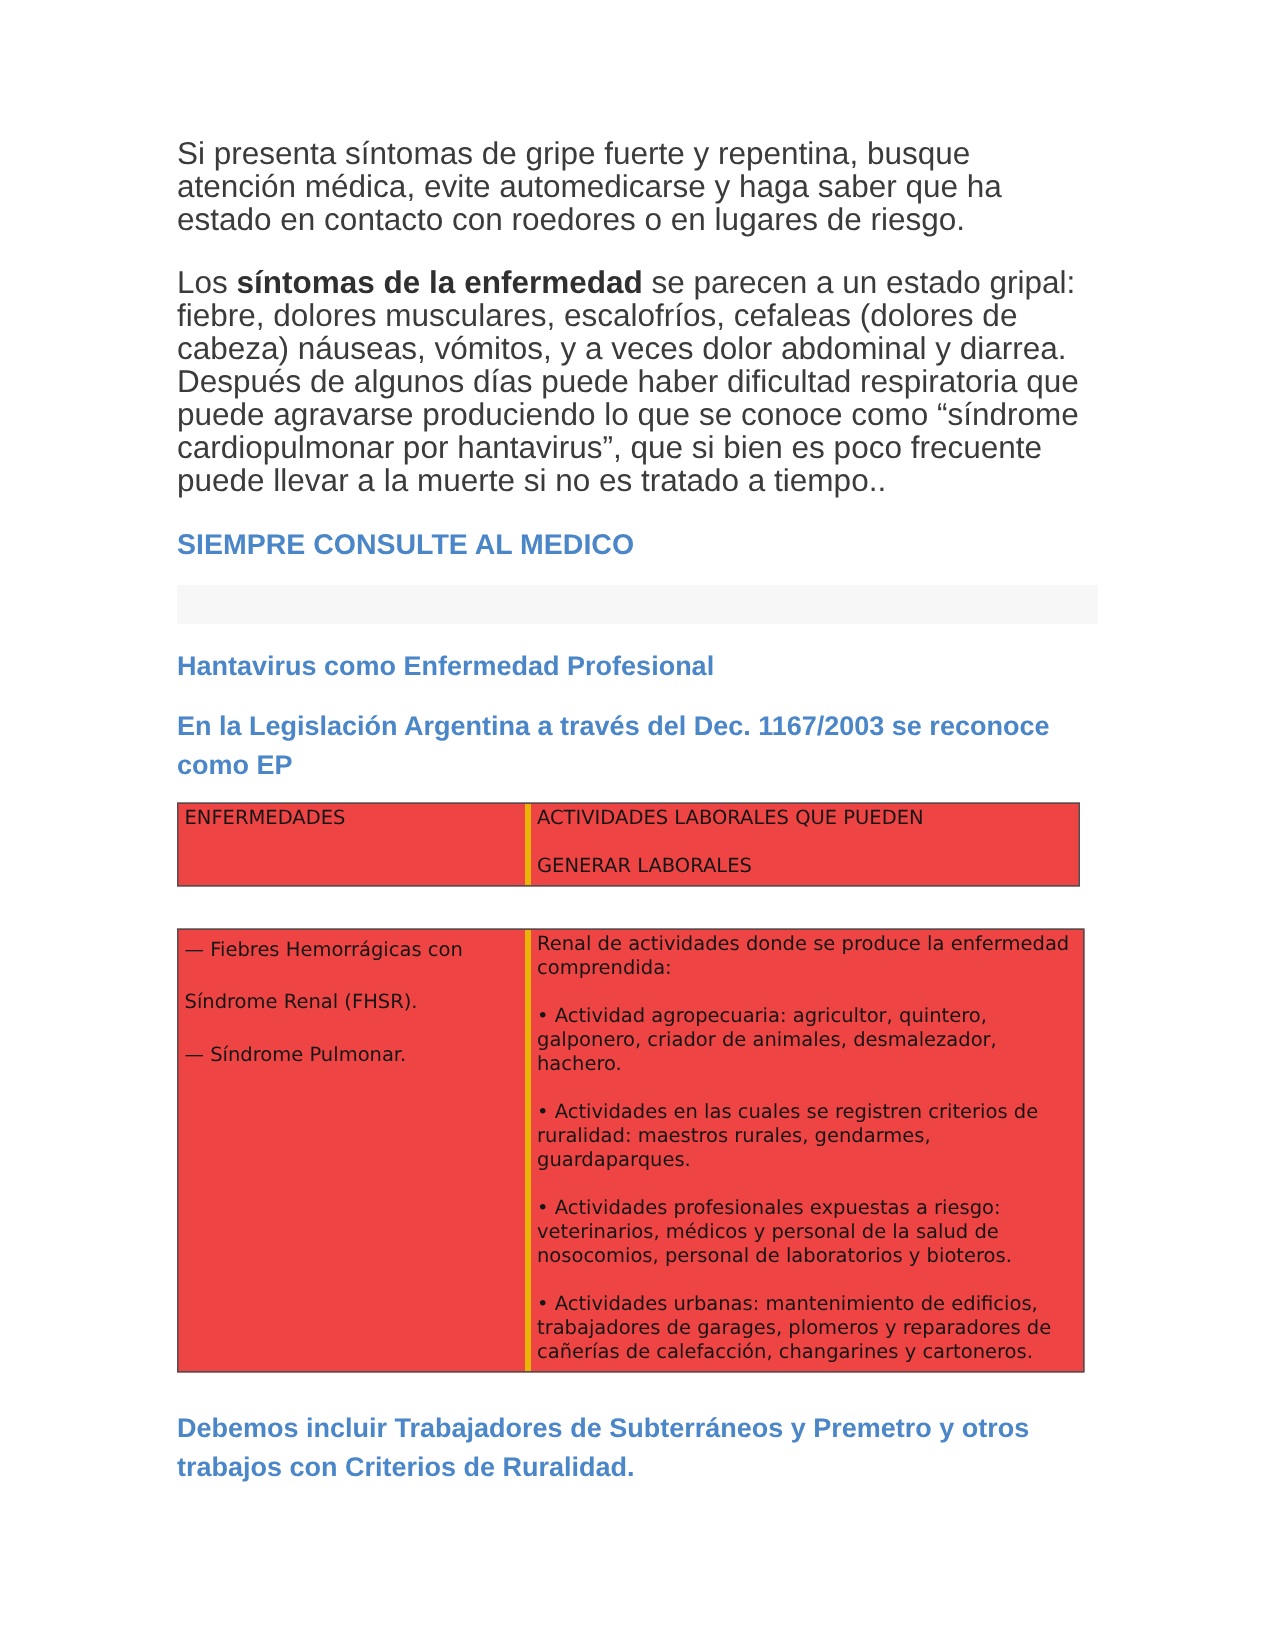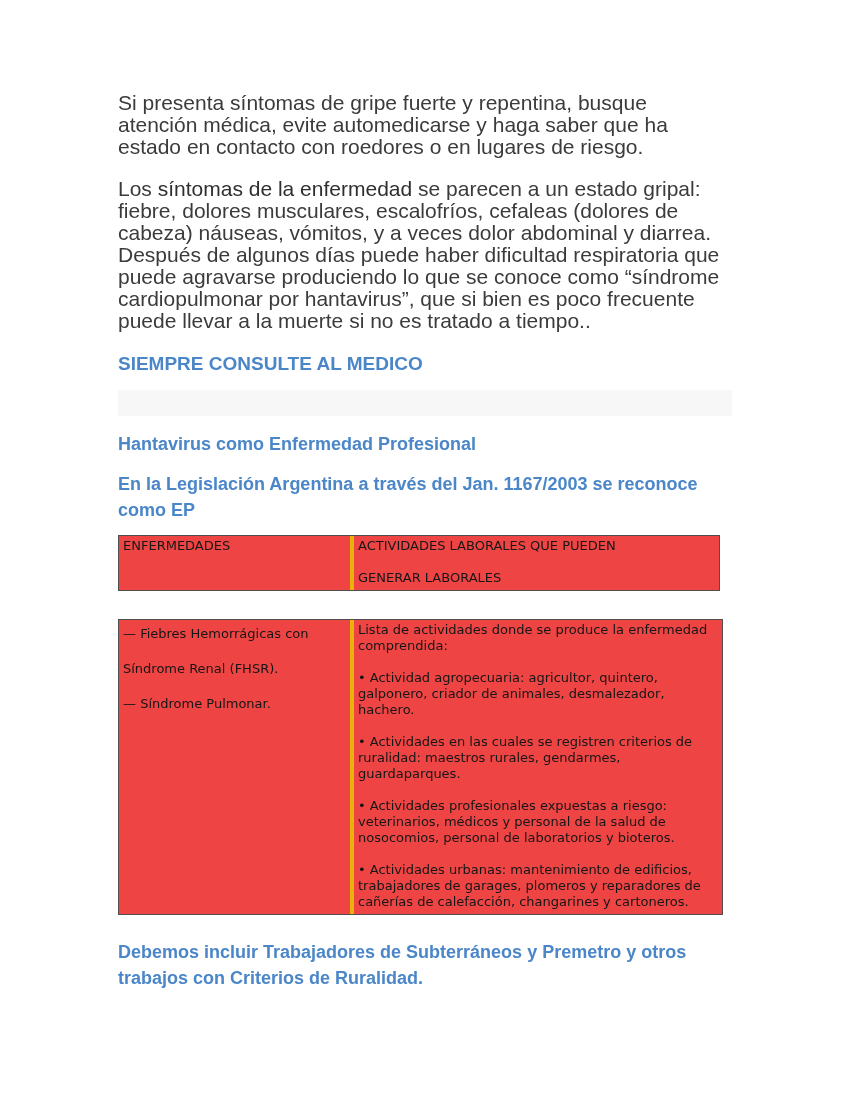--- a/index.html
+++ b/index.html
@@ -18,21 +18,21 @@
     width: 614px;
     margin: 0 118px;
     padding-top: 92px;
   }
   p.body-text {
     font-size: 21px;
     line-height: 22px;
     margin: 0 0 20px 0;
   }
   p.body-text .bold-run {
-    font-weight: normal;
+    font-weight: bold;
     color: #2f2f2f;
   }
   .h-blue {
     color: #4a86c8;
     font-weight: bold;
   }
   h1.h-blue {
     font-size: 19px;
     line-height: 24px;
     margin: 16px 0 0 0;
@@ -106,39 +106,39 @@
   <p class="body-text">Si presenta síntomas de gripe fuerte y repentina, busque atención médica, evite automedicarse y haga saber que ha estado en contacto con roedores o en lugares de riesgo.</p>
 
   <p class="body-text"><span>Los </span><span class="bold-run">síntomas de la enfermedad</span><span> se parecen a un estado gripal: fiebre, dolores musculares, escalofríos, cefaleas (dolores de cabeza) náuseas, vómitos, y a veces dolor abdominal y diarrea. Después de algunos días puede haber dificultad respiratoria que puede agravarse produciendo lo que se conoce como “síndrome cardiopulmonar por hantavirus”, que si bien es poco frecuente puede llevar a la muerte si no es tratado a tiempo..</span></p>
 
   <h1 class="h-blue">SIEMPRE CONSULTE AL MEDICO</h1>
 
   <div class="divider-bar"></div>
 
   <h2 class="h-blue">Hantavirus como Enfermedad Profesional</h2>
 
-  <h2 class="h-blue second">En la Legislación Argentina a través del Jan. 1167/2003  se reconoce como EP</h2>
+  <h2 class="h-blue second">En la Legislación Argentina a través del Dec. 1167/2003  se reconoce como EP</h2>
 
   <div class="tbl tbl-header">
     <div class="cell cell-left">
       <p class="tp">ENFERMEDADES</p>
     </div>
     <div class="cell cell-right">
       <p class="tp">ACTIVIDADES LABORALES QUE PUEDEN</p>
       <p class="tp">GENERAR LABORALES</p>
     </div>
   </div>
 
   <div class="tbl tbl-detail">
     <div class="cell cell-left">
       <p class="disease-item">— Fiebres Hemorrágicas con Síndrome Renal (FHSR).</p>
       <p class="disease-item">— Síndrome Pulmonar.</p>
     </div>
     <div class="cell cell-right">
-      <p class="tp">Lista de actividades donde se produce la enfermedad comprendida:</p>
+      <p class="tp">Renal de actividades donde se produce la enfermedad comprendida:</p>
       <p class="tp">• Actividad agropecuaria: agricultor, quintero, galponero, criador de animales, desmalezador, hachero.</p>
       <p class="tp">• Actividades en las cuales se registren criterios de ruralidad: maestros rurales, gendarmes, guardaparques.</p>
       <p class="tp">• Actividades profesionales expuestas a riesgo: veterinarios, médicos y personal de la salud de nosocomios, personal de laboratorios y bioteros.</p>
       <p class="tp">• Actividades urbanas: mantenimiento de edificios, trabajadores de garages, plomeros y reparadores de cañerías de calefacción, changarines y cartoneros.</p>
     </div>
   </div>
 
   <h2 class="h-blue last">Debemos incluir Trabajadores de Subterráneos y Premetro y otros trabajos con Criterios de Ruralidad.</h2>
 
 </div>

